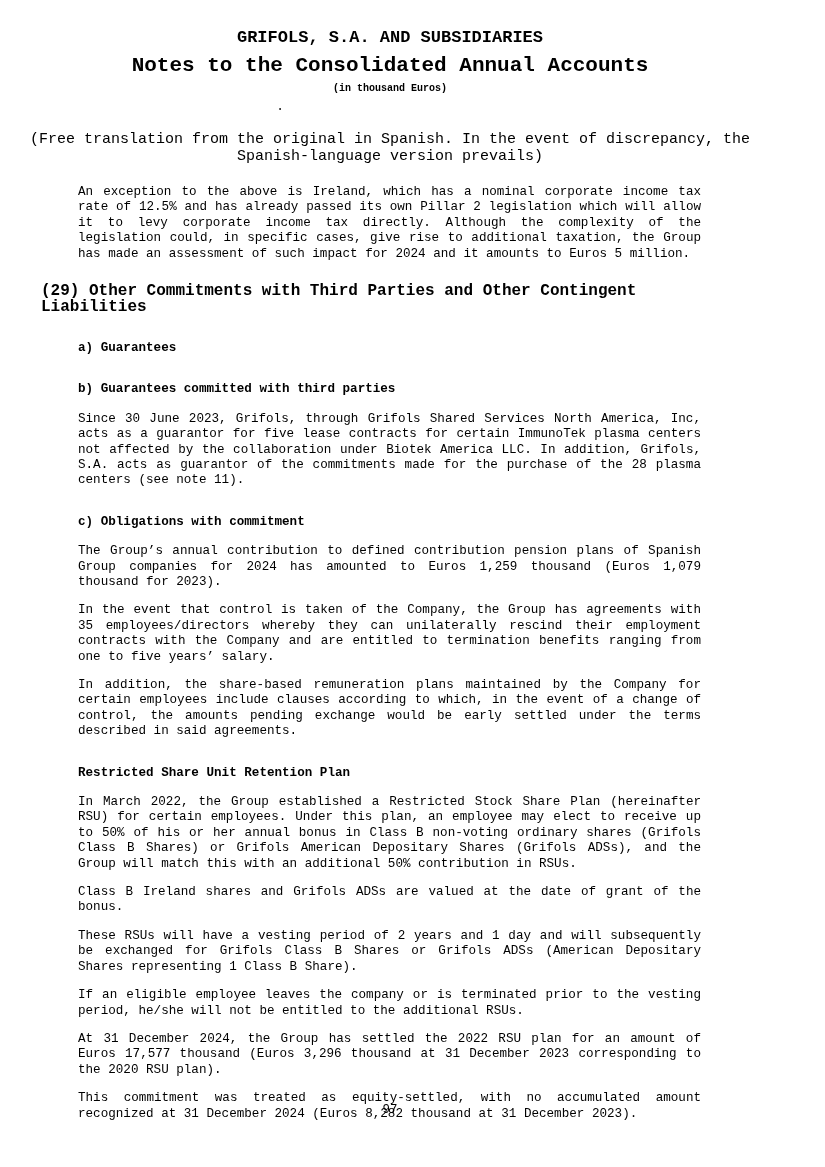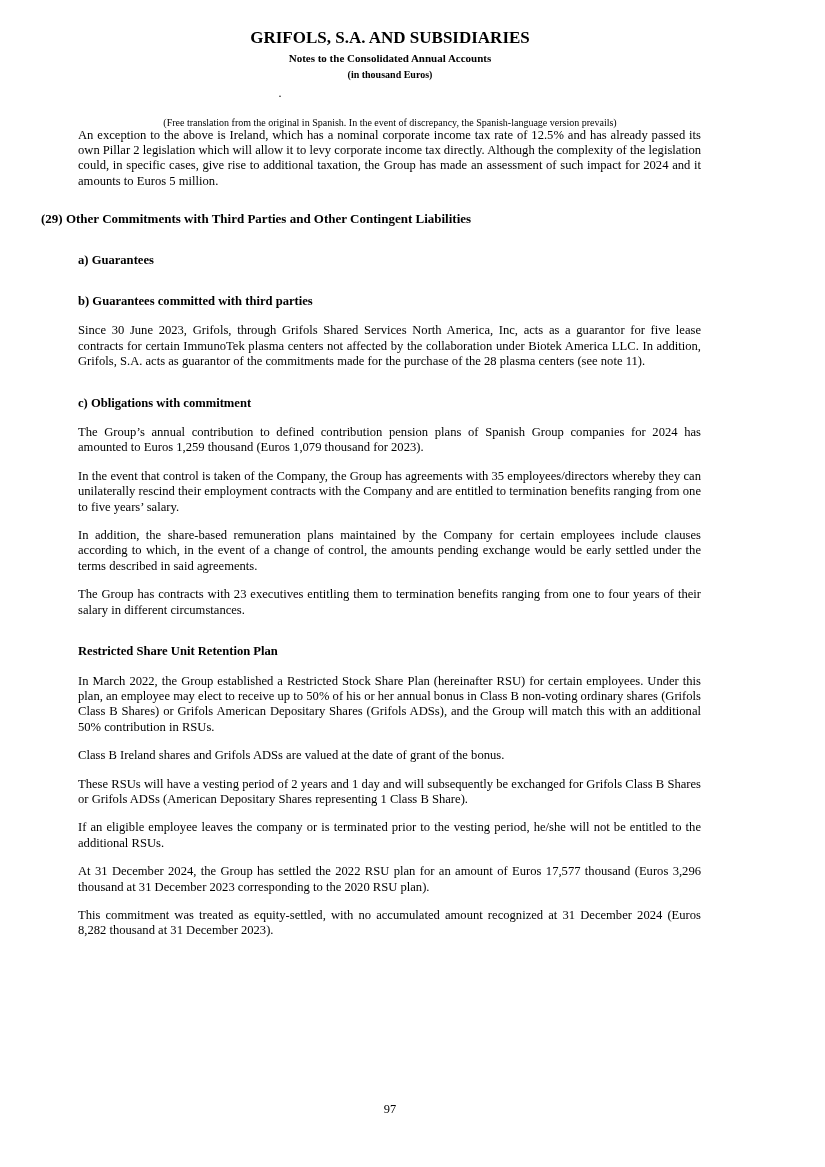--- a/index.html
+++ b/index.html
@@ -5,67 +5,68 @@
   html, body {
     margin: 0;
     padding: 0;
     background: #ffffff;
   }
   .page {
     position: relative;
     width: 780px;
     height: 1167px;
     background: #ffffff;
-    font-family: Liberation Serif, serif;
+    font-family: Liberation Mono, monospace;
     color: #000000;
     overflow: hidden;
   }
   .doc-header {
     padding-top: 26px;
     text-align: center;
   }
   .doc-title-1 {
     font-size: 17px;
     font-weight: bold;
     line-height: 1.45;
   }
   .doc-title-2 {
-    font-size: 11px;
+    font-size: 21px;
     font-weight: bold;
     line-height: 1.45;
   }
   .doc-title-3 {
     font-size: 10px;
     font-weight: bold;
     line-height: 1.6;
   }
   .doc-dot {
     font-size: 12px;
     line-height: 1;
     margin-top: 4px;
     
     text-align: center;
     transform: translateX(-110px);
   }
   .translation-note {
     margin-top: 18px;
     text-align: center;
-    font-size: 10px;
+    font-size: 15px;
   }
   .content {
     padding: 0 79px 0 78px;
+    margin-top: 20px;
     font-size: 12.6px;
     line-height: 15.4px;
   }
   .para {
     text-align: justify;
     margin: 0 0 13px 0;
   }
   .h-section {
-    font-size: 13px;
+    font-size: 16px;
     font-weight: bold;
     margin: 22px 0 26px -37px;
   }
   .h-sub {
     font-weight: bold;
     margin: 26px 0 14px 0;
   }
   .page-footer {
     position: absolute;
     bottom: 50px;
@@ -91,21 +92,20 @@
   <div class="content">
     <p class="para">An exception to the above is Ireland, which has a nominal corporate income tax rate of 12.5% and has already passed its own Pillar 2 legislation which will allow it to levy corporate income tax directly. Although the complexity of the legislation could, in specific cases, give rise to additional taxation, the Group has made an assessment of such impact for 2024 and it amounts to Euros 5 million.</p>
     <div class="h-section">(29) Other Commitments with Third Parties and Other Contingent Liabilities</div>
     <div class="h-sub">a) Guarantees</div>
     <div class="h-sub">b) Guarantees committed with third parties</div>
     <p class="para">Since 30 June 2023, Grifols, through Grifols Shared Services North America, Inc, acts as a guarantor for five lease contracts for certain ImmunoTek plasma centers not affected by the collaboration under Biotek America LLC. In addition, Grifols, S.A. acts as guarantor of the commitments made for the purchase of the 28 plasma centers (see note 11).</p>
     <div class="h-sub">c) Obligations with commitment</div>
     <p class="para">The Group’s annual contribution to defined contribution pension plans of Spanish Group companies for 2024 has amounted to Euros 1,259 thousand (Euros 1,079 thousand for 2023).</p>
     <p class="para">In the event that control is taken of the Company, the Group has agreements with 35 employees/directors whereby they can unilaterally rescind their employment contracts with the Company and are entitled to termination benefits ranging from one to five years’ salary.</p>
     <p class="para">In addition, the share-based remuneration plans maintained by the Company for certain employees include clauses according to which, in the event of a change of control, the amounts pending exchange would be early settled under the terms described in said agreements.</p>
-    <p class="para">The Group has contracts with 23 executives entitling them to termination benefits ranging from one to four years of their salary in different circumstances.</p>
     <div class="h-sub">Restricted Share Unit Retention Plan</div>
     <p class="para">In March 2022, the Group established a Restricted Stock Share Plan (hereinafter RSU) for certain employees. Under this plan, an employee may elect to receive up to 50% of his or her annual bonus in Class B non-voting ordinary shares (Grifols Class B Shares) or Grifols American Depositary Shares (Grifols ADSs), and the Group will match this with an additional 50% contribution in RSUs.</p>
     <p class="para">Class B Ireland shares and Grifols ADSs are valued at the date of grant of the bonus.</p>
     <p class="para">These RSUs will have a vesting period of 2 years and 1 day and will subsequently be exchanged for Grifols Class B Shares or Grifols ADSs (American Depositary Shares representing 1 Class B Share).</p>
     <p class="para">If an eligible employee leaves the company or is terminated prior to the vesting period, he/she will not be entitled to the additional RSUs.</p>
     <p class="para">At 31 December 2024, the Group has settled the 2022 RSU plan for an amount of Euros 17,577 thousand (Euros 3,296 thousand at 31 December 2023 corresponding to the 2020 RSU plan).</p>
     <p class="para">This commitment was treated as equity-settled, with no accumulated amount recognized at 31 December 2024 (Euros 8,282 thousand at 31 December 2023).</p>
   </div>
 
   <div class="page-footer">97</div>

